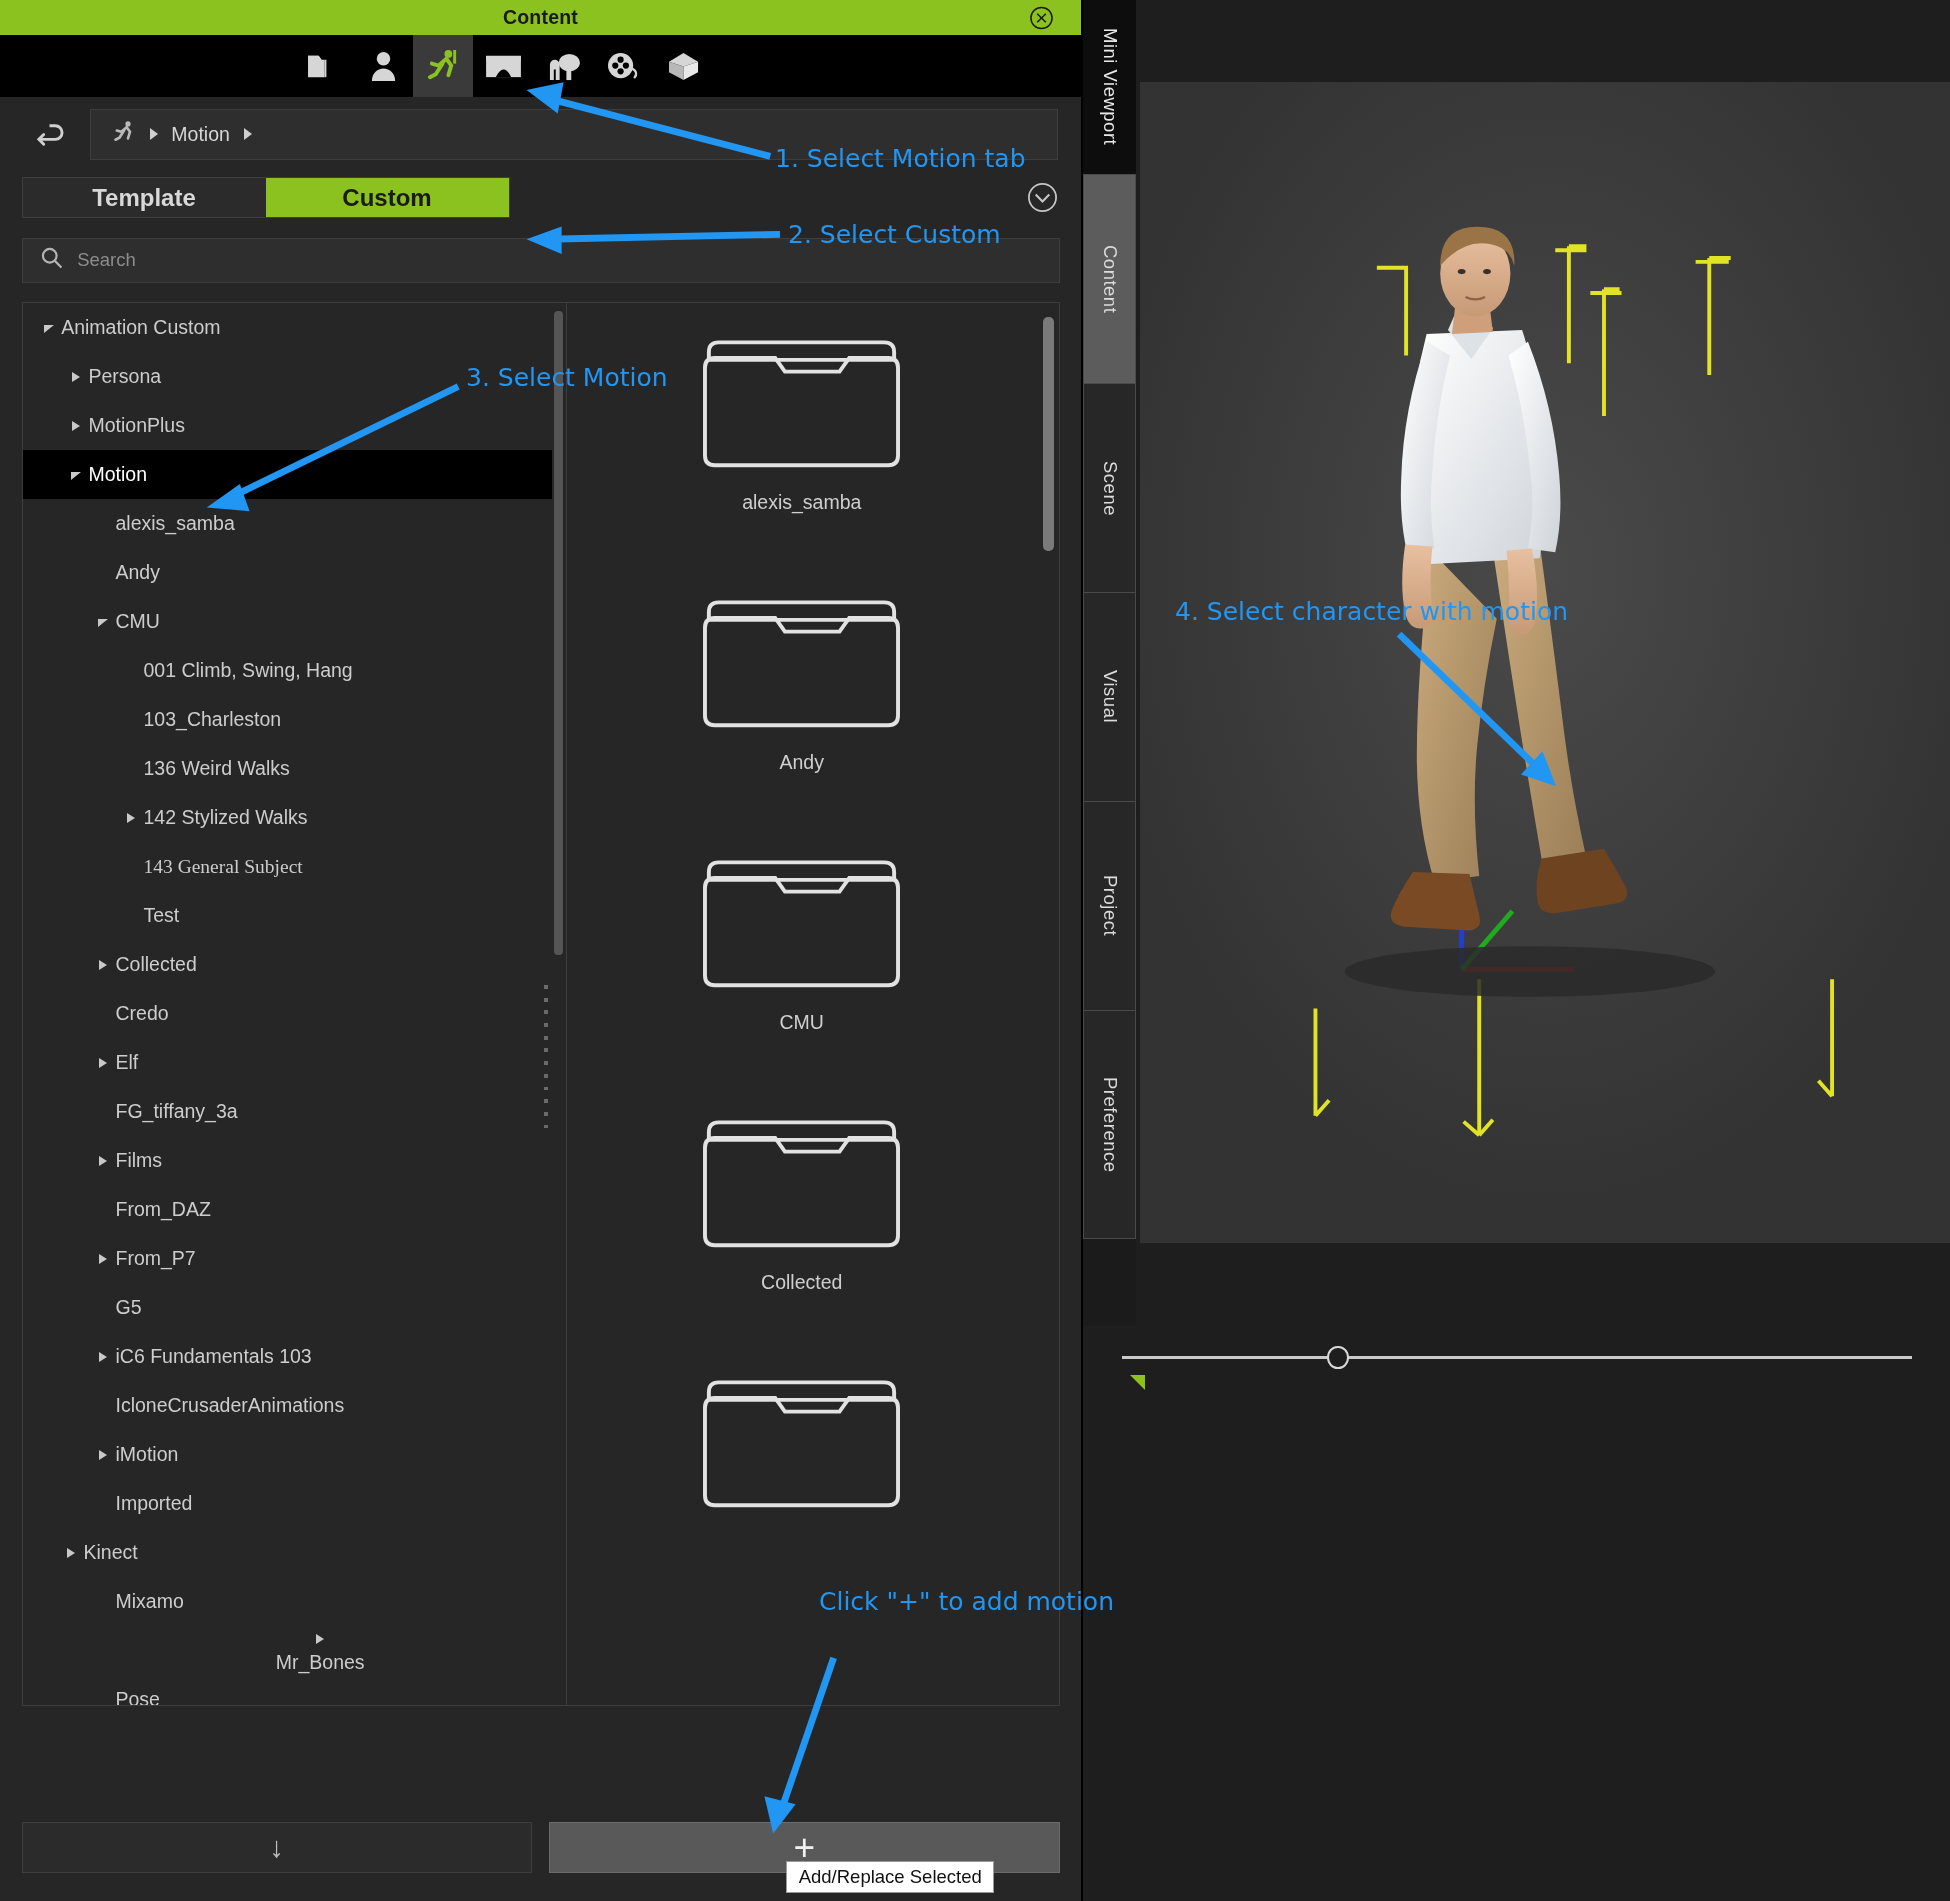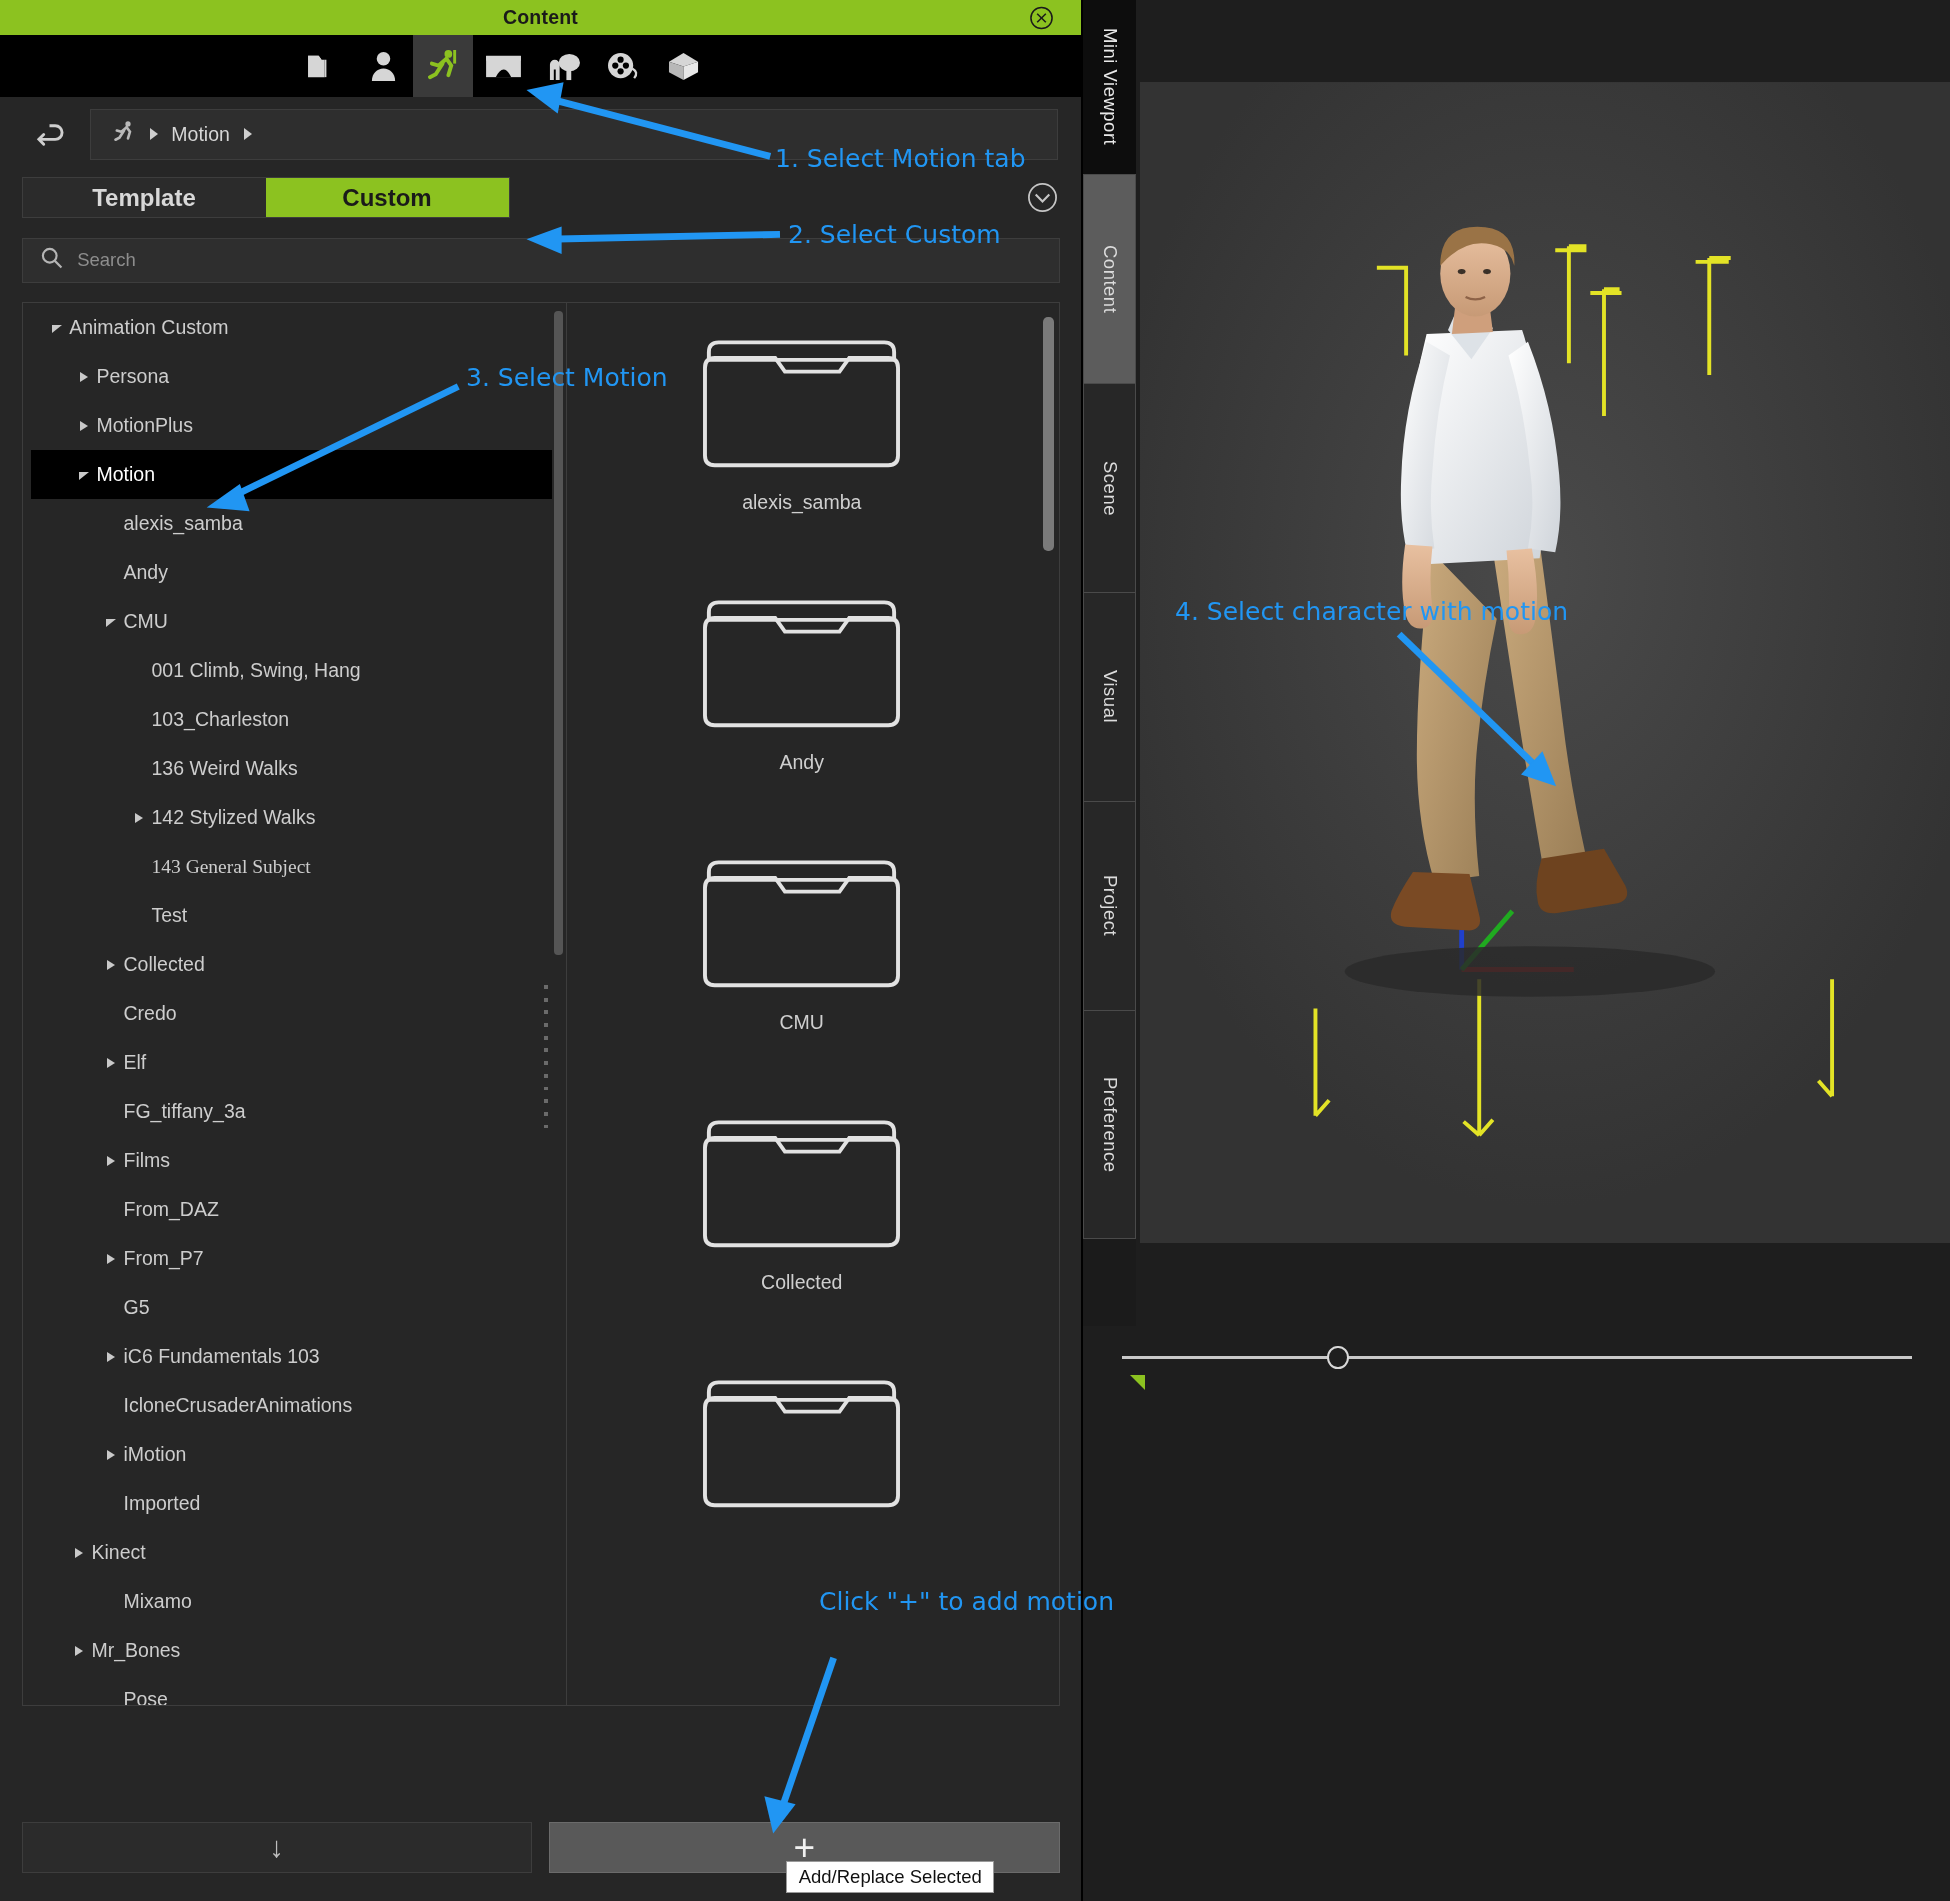--- a/index.html
+++ b/index.html
@@ -121,21 +121,21 @@
     border: 1px solid #3d3d3d;
     background: #262626;
   }
   #tree-pane {
     width: 544px; flex: 0 0 544px;
     position: relative;
     border-right: 1px solid #3d3d3d;
     overflow: hidden;
     background: #262626;
   }
-  #tree-scroll { position: absolute; inset: 0 13.7px 0 0; overflow: hidden; margin-left: 8px; }
+  #tree-scroll { position: absolute; inset: 0 13.7px 0 0; overflow: hidden; }
   .tree-item {
     height: 49px; display: flex; align-items: center;
     color: #cdcdcd; font-size: 19.5px; cursor: pointer;
     white-space: nowrap;
   }
   .tree-item.selected { background: #000; color: #ffffff; }
   .tw {
     width: 25px; flex: 0 0 25px;
     display: flex; align-items: center; justify-content: center;
   }
@@ -534,21 +534,21 @@
             <div class="tree-item" style="padding-left: 36px;">
               <span class="tw">
                 <i class="tw-closed"></i>
               </span>
               <span>Kinect</span>
             </div>
             <div class="tree-item" style="padding-left: 68px;">
               <span class="tw"></span>
               <span>Mixamo</span>
             </div>
-            <div class="tree-item" style="padding-left: 36px;">
+            <div class="tree-item" style="padding-left: 66px; flex-direction: column;">
               <span class="tw">
                 <i class="tw-closed"></i>
               </span>
               <span>Mr_Bones</span>
             </div>
             <div class="tree-item" style="padding-left: 68px;">
               <span class="tw"></span>
               <span>Pose</span>
             </div>
           </div>

